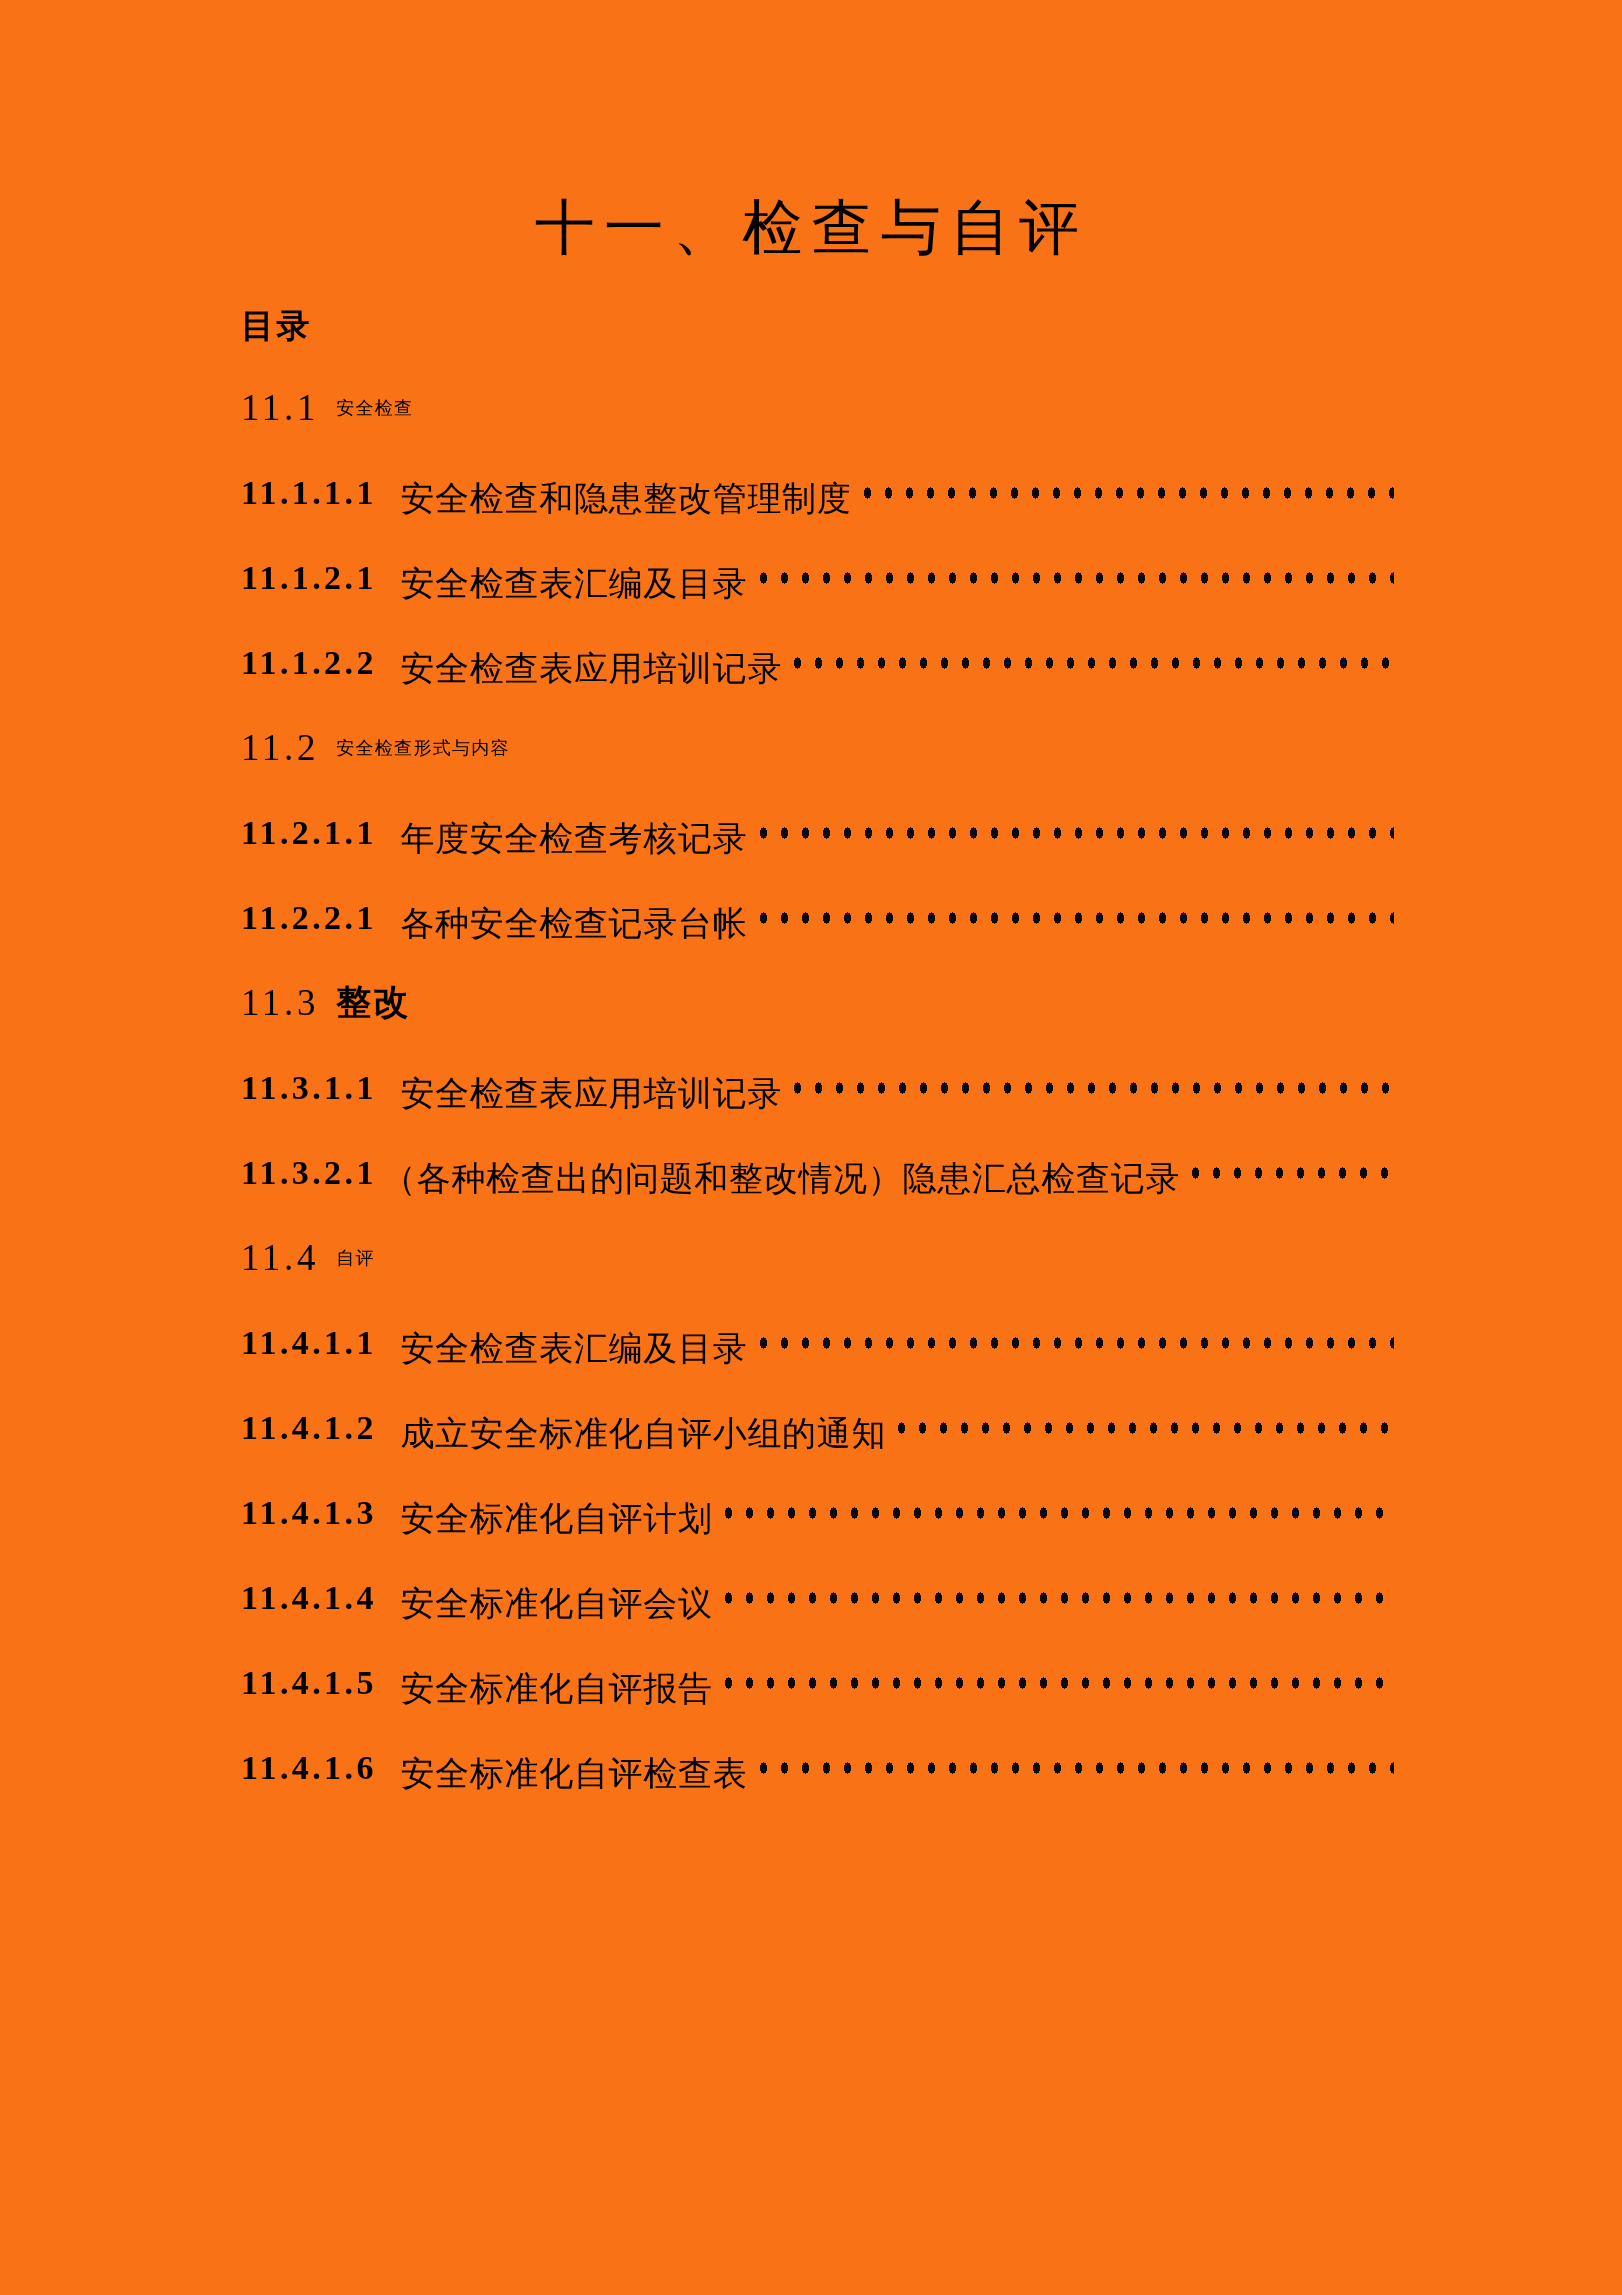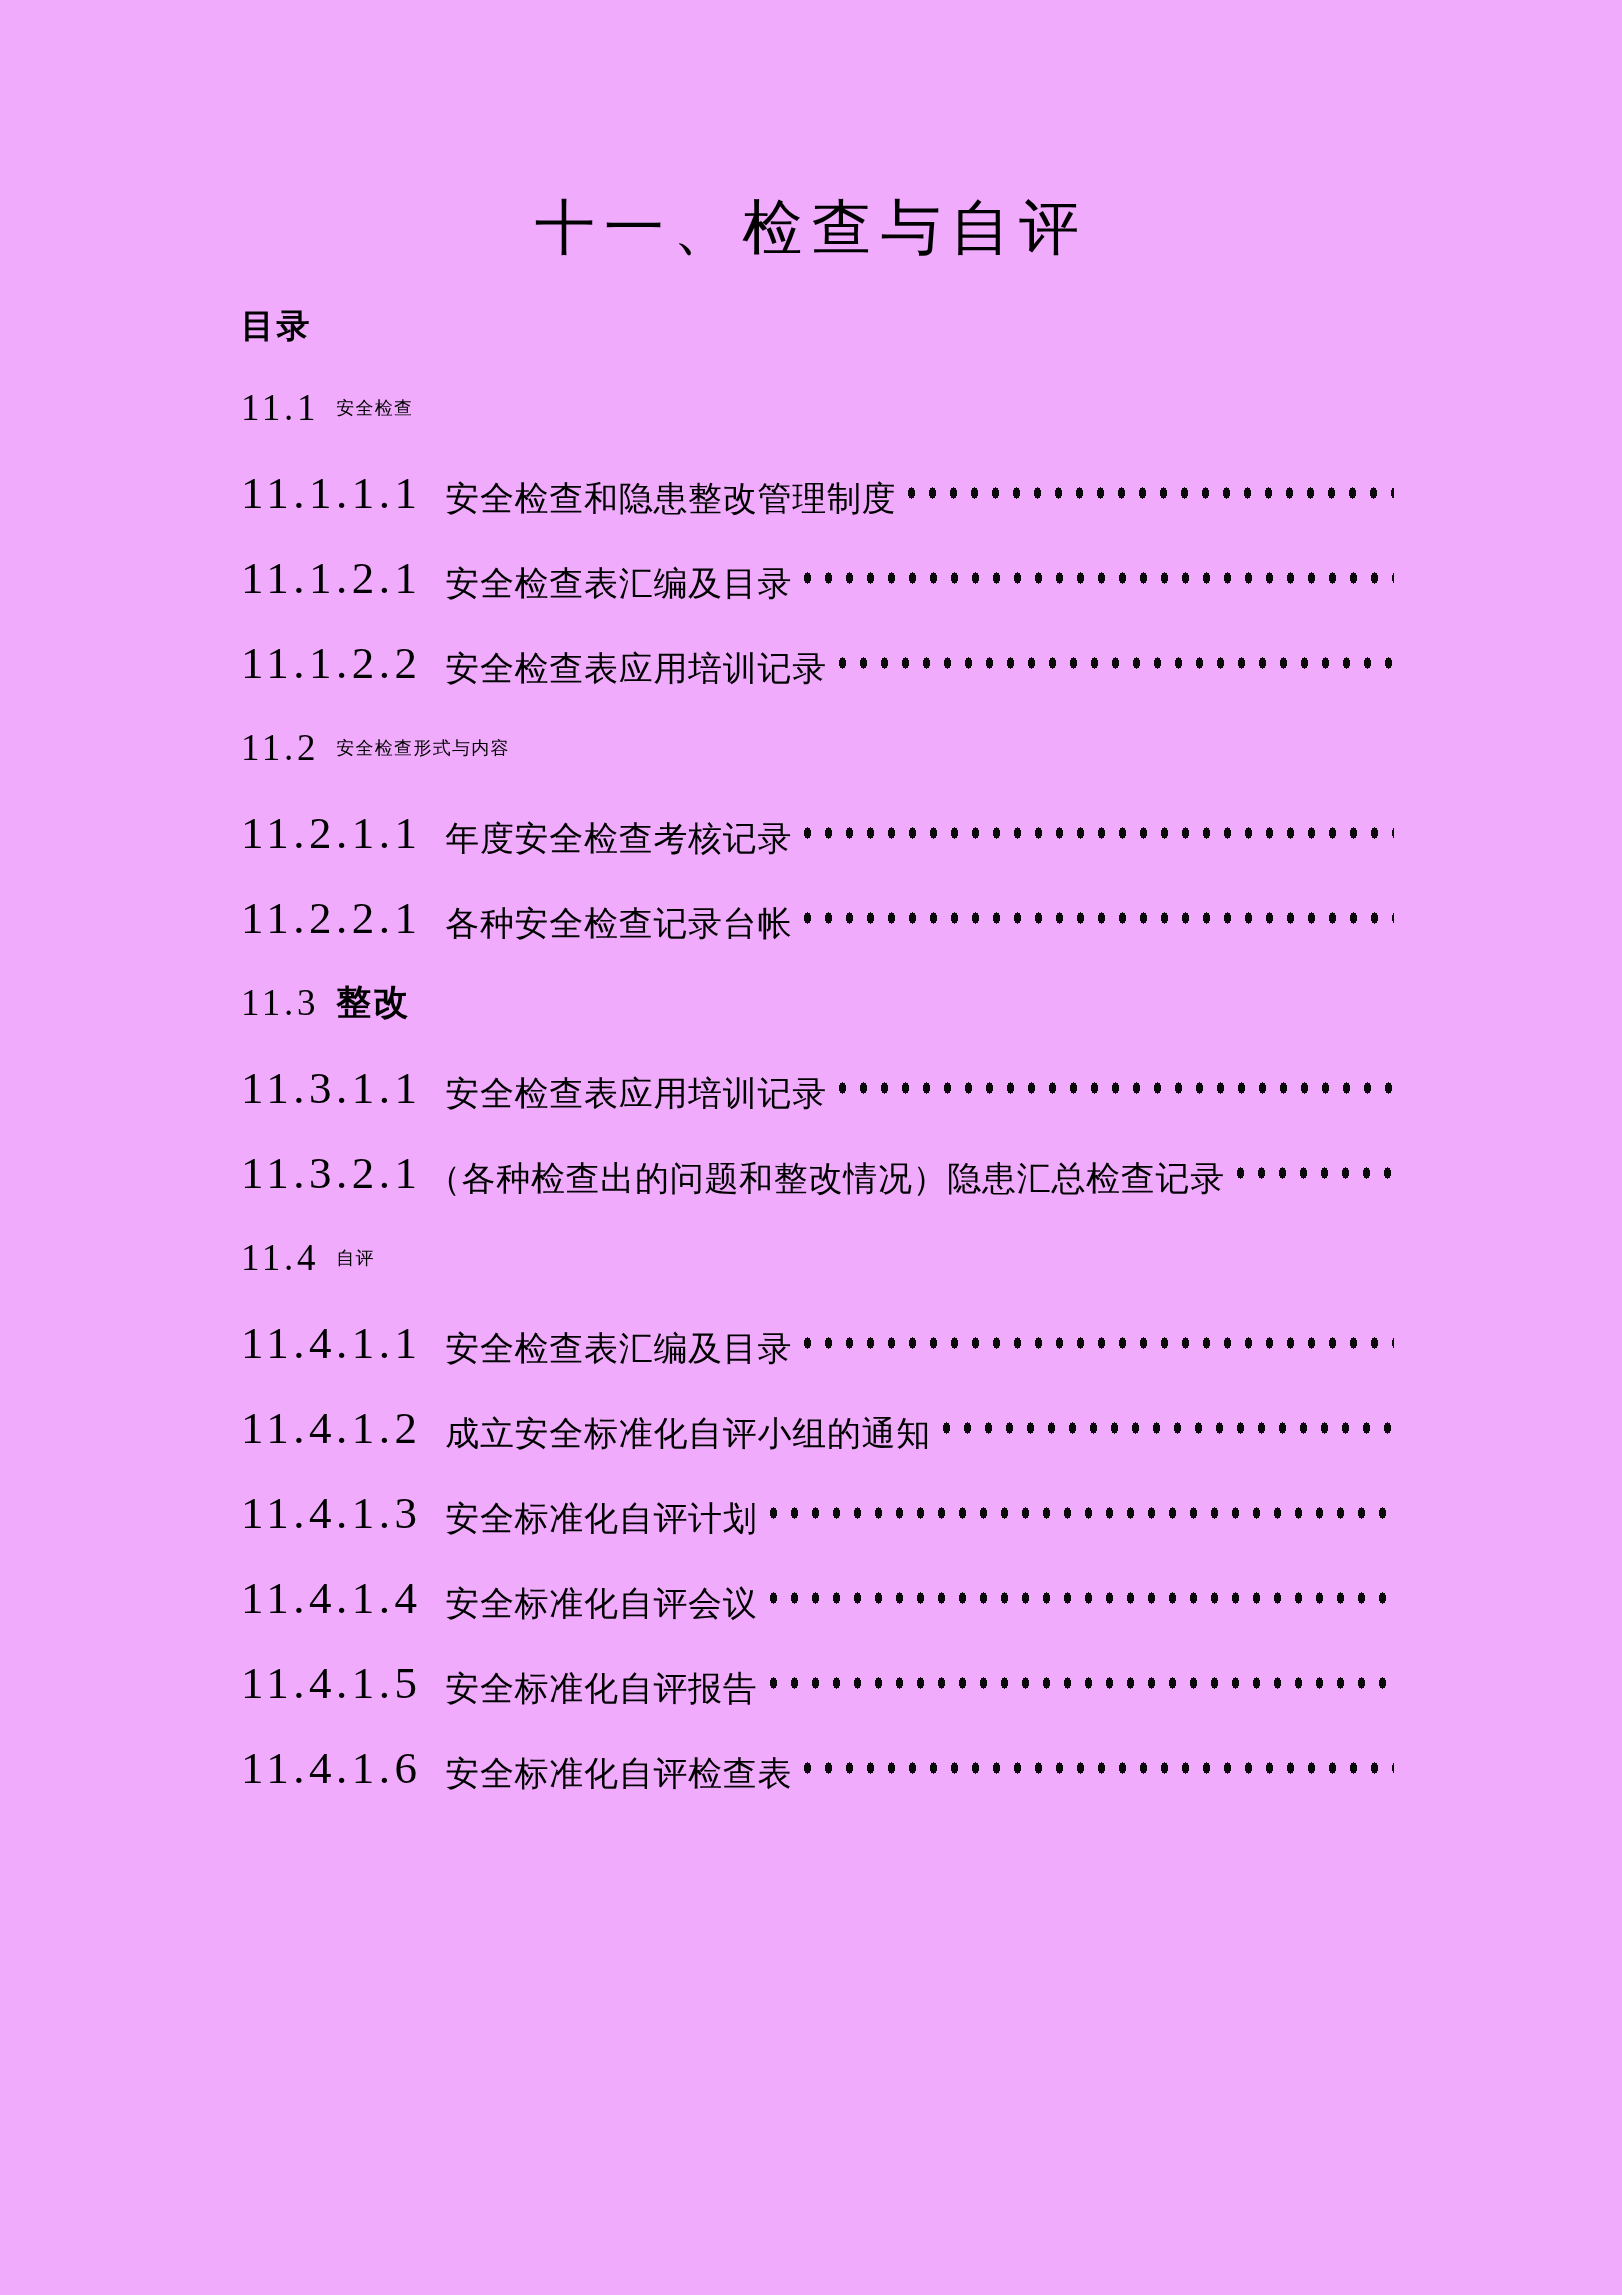--- a/index.html
+++ b/index.html
@@ -11,21 +11,21 @@
     height: 2295px;
     background: #ffffff;
     color: #000000;
     font-family: "Liberation Serif", "DejaVu Serif", serif;
     overflow: hidden;
   }
   .page {
     position: relative;
     width: 1623px;
     height: 2295px;
-    background: #f0abfc;
+    background: #f97316;
   }
   .title {
     margin: 0;
     padding-top: 191px;
     text-align: center;
     font-size: 60px;
     font-weight: normal;
     letter-spacing: 9.2px;
     line-height: 1.25;
     white-space: nowrap;
@@ -58,22 +58,23 @@
     margin-left: 17px;
     letter-spacing: 1.3px;
   }
   .row.section.emph .label {
     font-size: 35px;
     font-weight: bold;
     letter-spacing: 2px;
   }
   
   .row.item .num {
-    font-size: 45px;
+    font-size: 34px;
     letter-spacing: 0.10em;
+    font-weight: bold;
   }
   .row.item .label {
     font-size: 34px;
     margin-left: 23.6px;
     letter-spacing: 0.7px;
     margin-top: 13px;
   }
   .row.item.tight .label {
     margin-left: 5.2px;
   }

